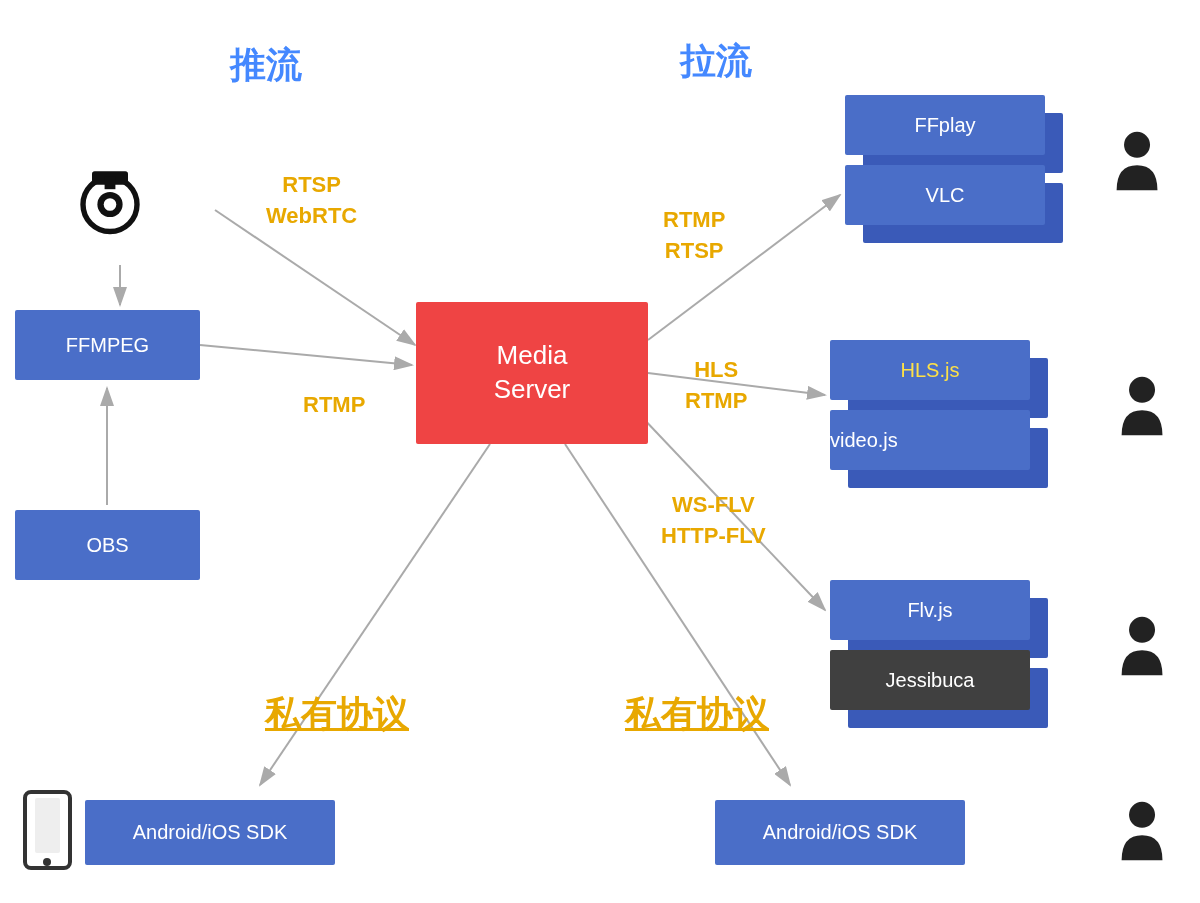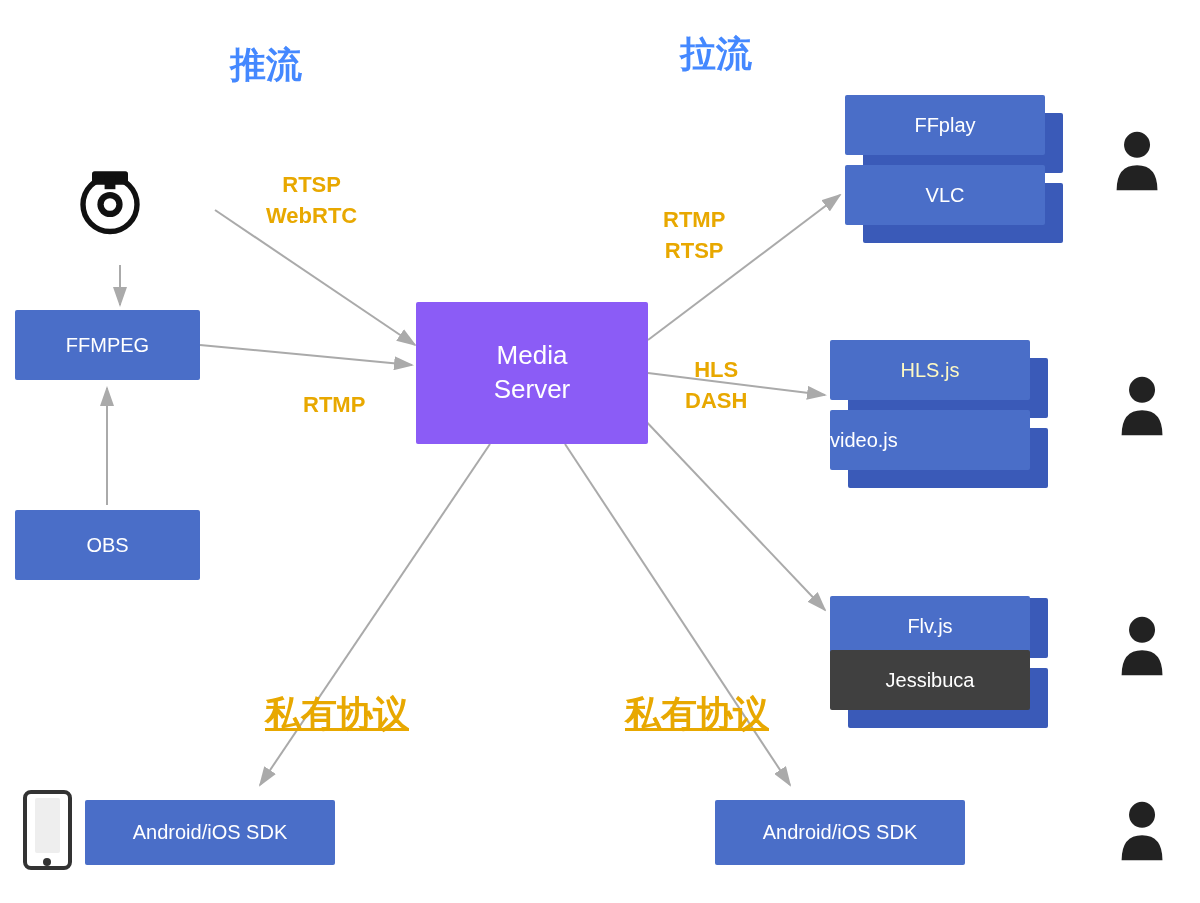--- a/index.html
+++ b/index.html
@@ -35,21 +35,21 @@
       display: flex;
       align-items: center;
       justify-content: center;
       font-size: 20px;
       border-radius: 2px;
     }
 
     
     .orange-box {
       position: absolute;
-      background: #8b5cf6;
+      background: #ef4444;
       color: white;
       display: flex;
       align-items: center;
       justify-content: center;
       font-size: 26px;
       text-align: center;
       border-radius: 2px;
       line-height: 1.3;
     }
 
@@ -130,21 +130,21 @@
 
     <line x1="640" y1="415" x2="825" y2="610" stroke="#aaaaaa" stroke-width="2" marker-end="url(#arrowhead-gray)"></line>
 
     <line x1="490" y1="444" x2="260" y2="785" stroke="#aaaaaa" stroke-width="2" marker-end="url(#arrowhead-gray)"></line>
 
     <line x1="565" y1="444" x2="790" y2="785" stroke="#aaaaaa" stroke-width="2" marker-end="url(#arrowhead-gray)"></line>
   </svg>
 
   <div class="section-label" style="left: 230px; top: 30px; margin-top: 11px;">推流</div>
 
-  <div class="section-label" style="left: 680px; top: 30px;">拉流</div>
+  <div class="section-label" style="left: 680px; top: 37px;">拉流</div>
 
   <div class="camera-icon" style="left: 65px; top: 155px; font-size: 80px; color: #111;">
     
     <svg width="90" height="90" viewBox="0 0 100 100">
 
       <circle cx="50" cy="55" r="30" fill="none" stroke="#111" stroke-width="6"></circle>
       <circle cx="50" cy="55" r="14" fill="#111"></circle>
       <circle cx="50" cy="55" r="7" fill="white"></circle>
 
       <rect x="30" y="18" width="40" height="15" rx="3" fill="#111"></rect>
@@ -174,53 +174,57 @@
     <span>RTMP</span>
   </div>
 
   <div class="protocol-label" style="left: 615px; top: 205px;">
     <span style="white-space:pre;">RTMP
 RTSP</span>
   </div>
 
   <div class="protocol-label" style="left: 637px; top: 355px;">
     <span style="white-space:pre;">HLS
-DASH</span>
-  </div>
-
+RTMP</span>
+  </div>
+
+  <div class="protocol-label" style="left: 613px; top: 490px;">
+    <span style="white-space:pre;">WS-FLV
+HTTP-FLV</span>
+  </div>
 
   <div class="box-stack" style="left: 845px; top: 95px; width: 220px; height: 145px;">
 
     <div style="position:absolute; left:18px; top:18px; width:200px; height:60px; background:#3a5ab8; border-radius:2px;"></div>
 
     <div style="position:absolute; left:0; top:0; width:200px; height:60px; background:#4a6ec8; color:white; display:flex; align-items:center; justify-content:center; font-size:20px; border-radius:2px;">
       <span>FFplay</span>
     </div>
 
     <div style="position:absolute; left:18px; top:88px; width:200px; height:60px; background:#3a5ab8; border-radius:2px;"></div>
 
     <div style="position:absolute; left:0; top:70px; width:200px; height:60px; background:#4a6ec8; color:white; display:flex; align-items:center; justify-content:center; font-size:20px; border-radius:2px;">
       <span>VLC</span>
     </div>
   </div>
 
   <div class="box-stack" style="left: 830px; top: 340px; width: 220px; height: 155px;">
     <div style="position:absolute; left:18px; top:18px; width:200px; height:60px; background:#3a5ab8; border-radius:2px;"></div>
-    <div style="position:absolute; left:0; top:0; width:200px; height:60px; background:#4a6ec8; color:#fef9c3; display:flex; align-items:center; justify-content:center; font-size:20px; border-radius:2px;">
+    <div style="position:absolute; left:0; top:0; width:200px; height:60px; background:#4a6ec8; color:#fde047; display:flex; align-items:center; justify-content:center; font-size:20px; border-radius:2px;">
       <span>HLS.js</span>
     </div>
     <div style="position:absolute; left:18px; top:88px; width:200px; height:60px; background:#3a5ab8; border-radius:2px;"></div>
     <div style="position:absolute; left:0; top:70px; width:200px; height:60px; background:#4a6ec8; color:white; display:flex; align-items:center; justify-content:flex-start; font-size:20px; border-radius:2px;">
       <span>video.js</span>
     </div>
   </div>
 
   <div class="box-stack" style="left: 830px; top: 580px; width: 220px; height: 155px;">
     <div style="position:absolute; left:18px; top:18px; width:200px; height:60px; background:#3a5ab8; border-radius:2px;"></div>
-    <div style="position:absolute; left:0; top:0; width:200px; height:60px; background:#4a6ec8; color:white; display:flex; align-items:center; justify-content:center; font-size:20px; border-radius:2px;margin-top:16px;">
+    <div style="position:absolute; left:0; top:0; width:200px; height:60px; background:#4a6ec8; color:white; display:flex; align-items:center; justify-content:center; font-size:20px; border-radius:2px;">
       <span>Flv.js</span>
     </div>
     <div style="position:absolute; left:18px; top:88px; width:200px; height:60px; background:#3a5ab8; border-radius:2px;"></div>
     <div style="position:absolute; left:0; top:70px; width:200px; height:60px; background:#404040; color:white; display:flex; align-items:center; justify-content:center; font-size:20px; border-radius:2px;">
       <span>Jessibuca</span>
     </div>
   </div>
 
   <div class="private-label" style="left: 265px; top: 690px;">
     <span>私有协议</span>

